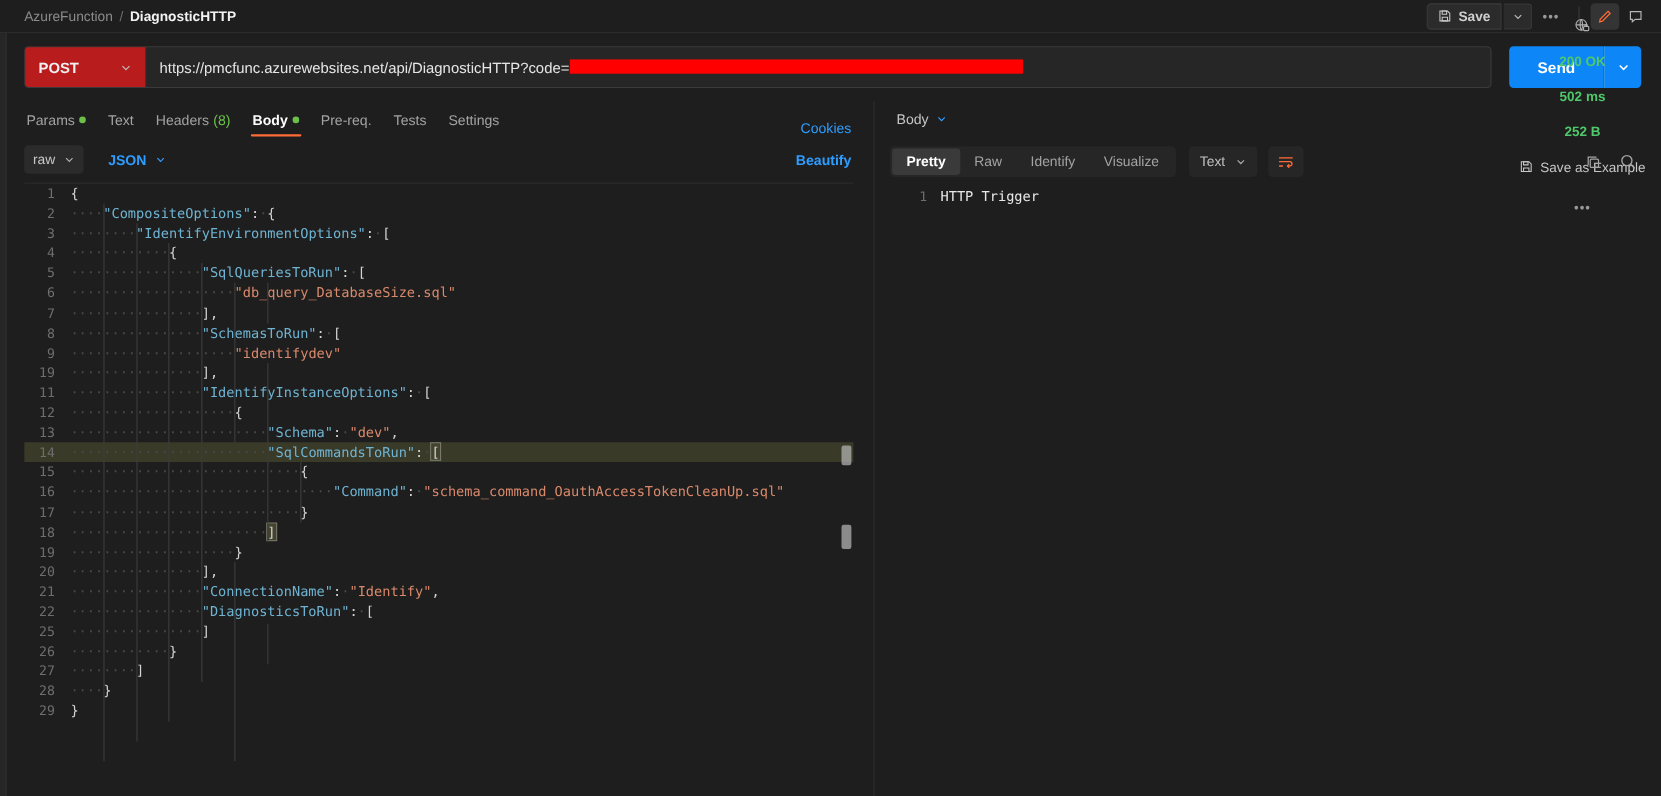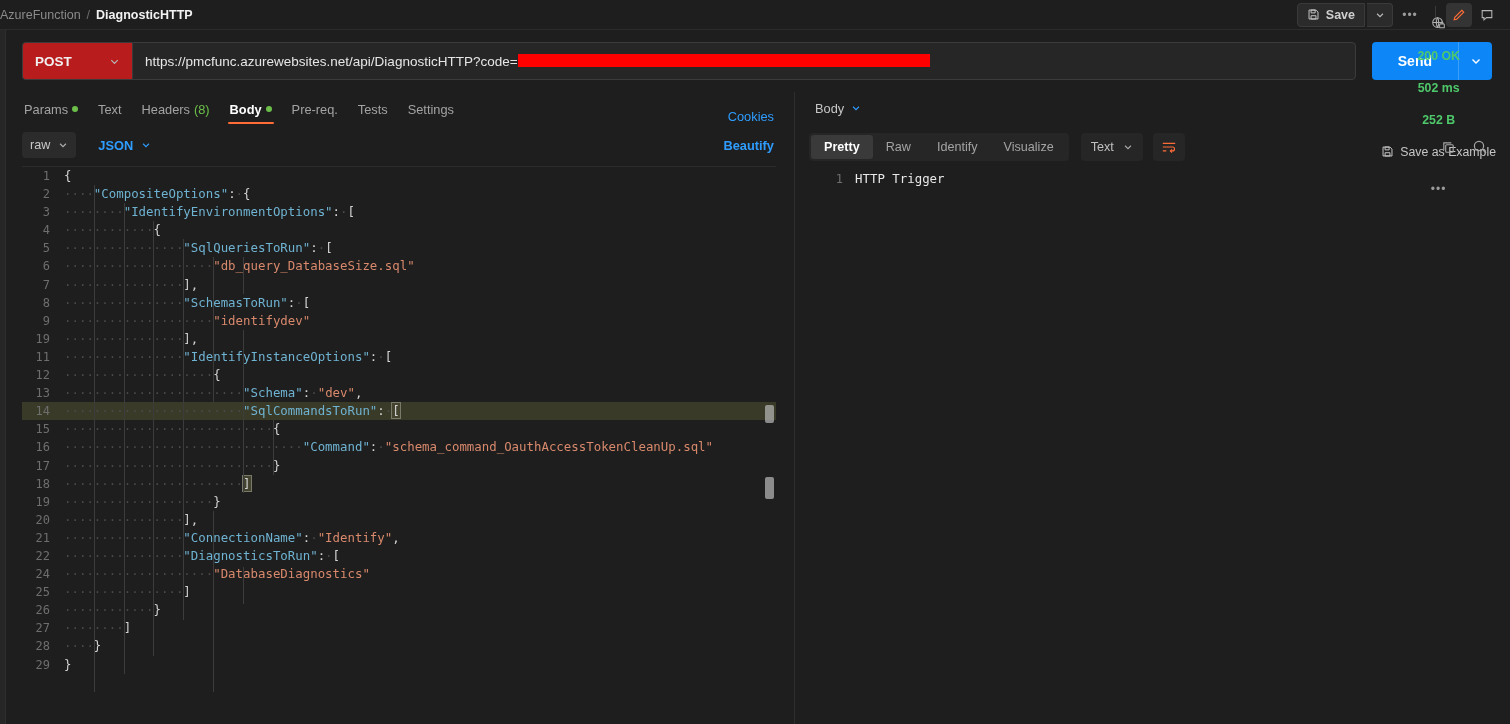--- a/index.html
+++ b/index.html
@@ -8,21 +8,21 @@
     background: #1e1e1e;
     font-family: "Liberation Sans", sans-serif;
     overflow: hidden;
   }
   .app { position: relative; width: 1510px; height: 724px; background: #1e1e1e; display: flex; flex-direction: column; }
 
   
   .rail { position: absolute; left: 0; top: 30px; width: 6px; height: 694px; background: #262626; border-right: 1px solid #2e2e2e; }
 
   
-  .topbar { height: 30px; display: flex; align-items: center; background: #1e1e1e; border-bottom: 1px solid #2c2c2c; flex: none; }
+  .topbar { height: 30px; display: flex; align-items: center; background: #1e1e1e; border-bottom: 1px solid #2c2c2c; padding-left: 22px; flex: none; }
   .crumbs { display: flex; align-items: center; gap: 6px; font-size: 12.5px; }
   .crumb-muted { color: #8b8b8b; }
   .crumb-sep { color: #6d6d6d; }
   .crumb-active { color: #f2f2f2; font-weight: bold; }
   .topbar-right { margin-left: auto; display: flex; align-items: center; gap: 2px; padding-right: 10px; }
   .save-btn { display: flex; align-items: center; gap: 6px; background: #2b2b2b; border: 1px solid #3a3a3a; border-radius: 4px 0 0 4px; height: 24px; padding: 0 9px; color: #cfcfcf; font-size: 12.5px; font-weight: bold; cursor: pointer; }
   .save-caret { background: #2b2b2b; border: 1px solid #3a3a3a; border-left: none; border-radius: 0 4px 4px 0; height: 24px; width: 26px; display: flex; align-items: center; justify-content: center; cursor: pointer; }
   .dots-btn { width: 30px; height: 24px; display: flex; align-items: center; justify-content: center; color: #9a9a9a; font-size: 12px; letter-spacing: 1px; cursor: pointer; }
   .vdiv { width: 1px; height: 18px; background: #3a3a3a; margin: 0 8px; }
   .icon-sq { width: 26px; height: 24px; display: flex; align-items: center; justify-content: center; border-radius: 4px; cursor: pointer; }
@@ -242,21 +242,20 @@
             <div class="eline"><span class="ln">13</span><span class="code"><span class="ws">························</span><span class="k">"Schema"</span><span class="p">:</span><span class="ws">·</span><span class="s">"dev"</span><span class="p">,</span></span></div>
             <div class="eline hl"><span class="ln">14</span><span class="code"><span class="ws">························</span><span class="k">"SqlCommandsToRun"</span><span class="p">:</span><span class="ws">·</span><span class="p brk">[</span></span></div>
             <div class="eline"><span class="ln">15</span><span class="code"><span class="ws">····························</span><span class="p">{</span></span></div>
             <div class="eline"><span class="ln">16</span><span class="code"><span class="ws">································</span><span class="k">"Command"</span><span class="p">:</span><span class="ws">·</span><span class="s">"schema_command_OauthAccessTokenCleanUp.sql"</span></span></div>
             <div class="eline"><span class="ln">17</span><span class="code"><span class="ws">····························</span><span class="p">}</span></span></div>
             <div class="eline"><span class="ln">18</span><span class="code"><span class="ws">························</span><span class="p brk">]</span></span></div>
             <div class="eline"><span class="ln">19</span><span class="code"><span class="ws">····················</span><span class="p">}</span></span></div>
             <div class="eline"><span class="ln">20</span><span class="code"><span class="ws">················</span><span class="p">],</span></span></div>
             <div class="eline"><span class="ln">21</span><span class="code"><span class="ws">················</span><span class="k">"ConnectionName"</span><span class="p">:</span><span class="ws">·</span><span class="s">"Identify"</span><span class="p">,</span></span></div>
             <div class="eline"><span class="ln">22</span><span class="code"><span class="ws">················</span><span class="k">"DiagnosticsToRun"</span><span class="p">:</span><span class="ws">·</span><span class="p">[</span></span></div>
-            <div class="eline"><span class="ln">24</span><span class="code"><span class="ws">····················</span><span class="s">"DatabaseDiagnostics"</span></span></div>
             <div class="eline"><span class="ln">25</span><span class="code"><span class="ws">················</span><span class="p">]</span></span></div>
             <div class="eline"><span class="ln">26</span><span class="code"><span class="ws">············</span><span class="p">}</span></span></div>
             <div class="eline"><span class="ln">27</span><span class="code"><span class="ws">········</span><span class="p">]</span></span></div>
             <div class="eline"><span class="ln">28</span><span class="code"><span class="ws">····</span><span class="p">}</span></span></div>
             <div class="eline"><span class="ln">29</span><span class="code"><span class="p">}</span></span></div>
           </div>
         <div class="guides" id="req-guides">
             <div class="guide" style="left: 29.8px; top: 18px; height: 507px; bottom: auto;"></div>
             <div class="guide" style="left: 59.6px; top: 36px; height: 471px; bottom: auto;"></div>
             <div class="guide" style="left: 89.4px; top: 54px; height: 435px; bottom: auto;"></div>

